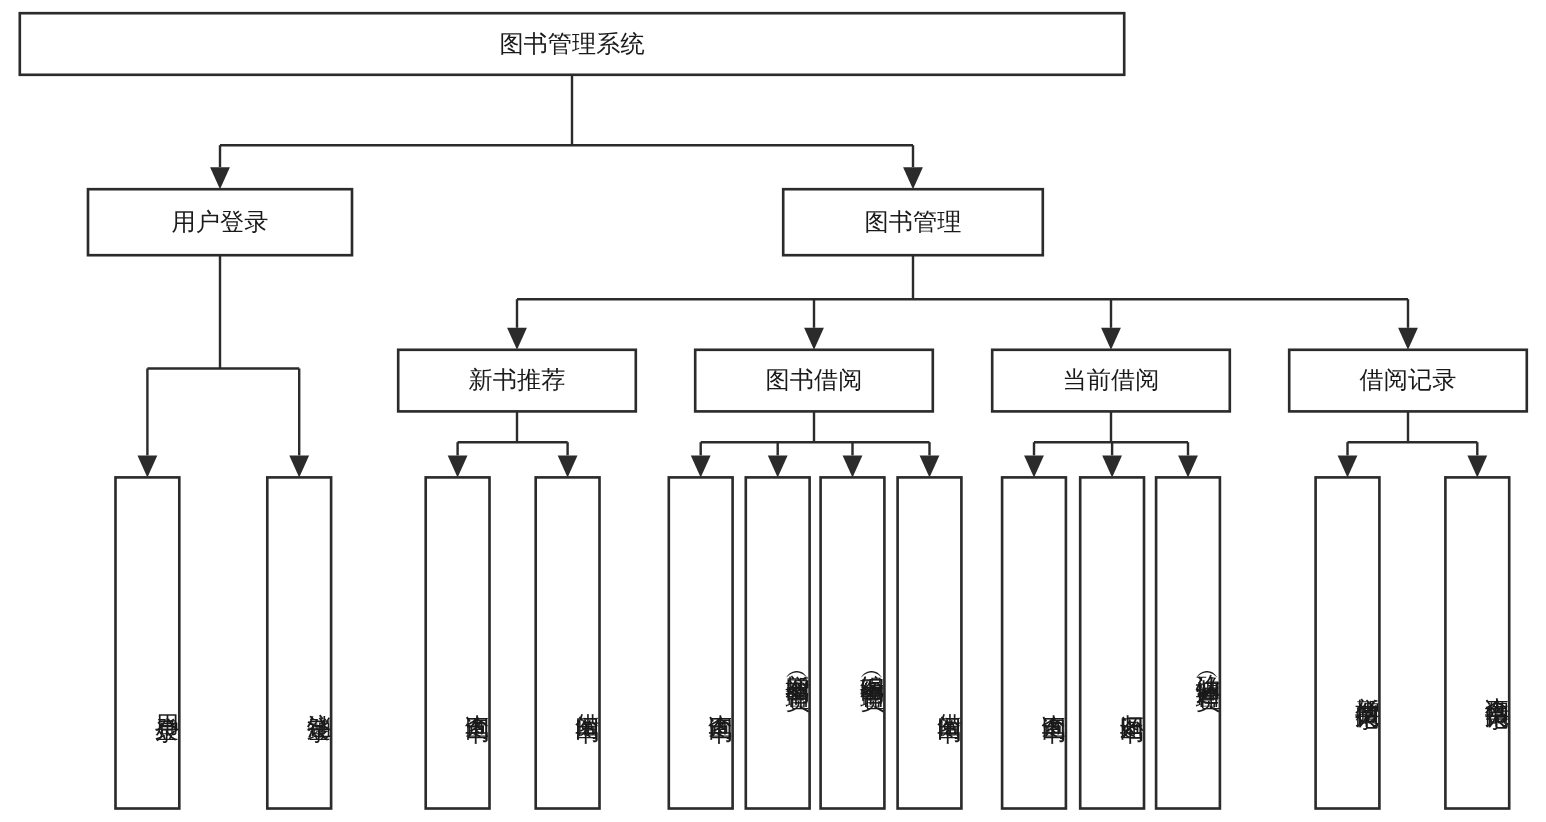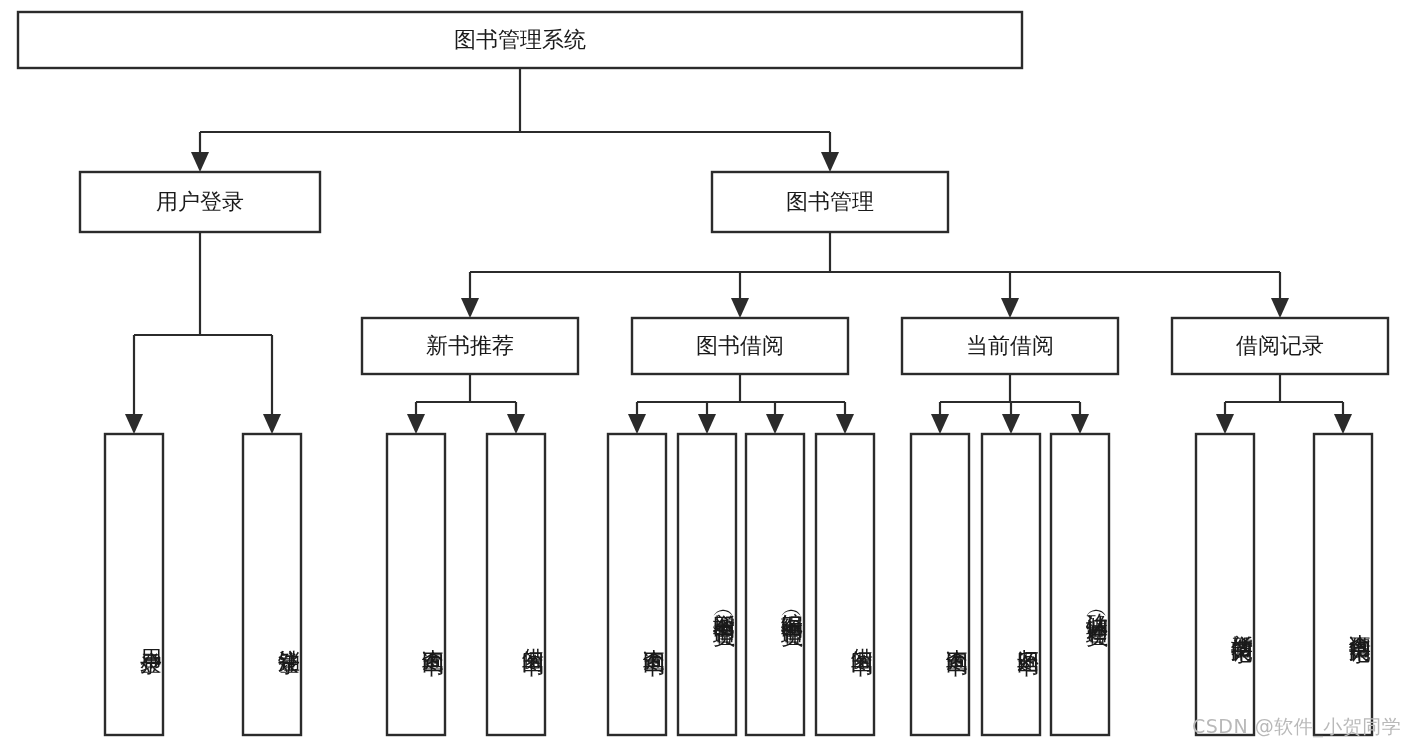--- a/index.html
+++ b/index.html
@@ -173,14 +173,13 @@
       <div class="node-label-v" style="left: 608px; top: 534.5px; width: 58px; height: 200.5px;">查询图书</div>
       <div class="node-label-v" style="left: 678px; top: 472px; width: 58px; height: 263px;">新增图书（管理员）</div>
       <div class="node-label-v" style="left: 746px; top: 472px; width: 58px; height: 263px;">编辑图书（管理员）</div>
       <div class="node-label-v" style="left: 816px; top: 534.5px; width: 58px; height: 200.5px;">借阅图书</div>
       <div class="node-label-v" style="left: 911px; top: 534.5px; width: 58px; height: 200.5px;">查询图书</div>
       <div class="node-label-v" style="left: 982px; top: 534.5px; width: 58px; height: 200.5px;">归还图书</div>
       <div class="node-label-v" style="left: 1051px; top: 472px; width: 58px; height: 263px;">确认归还（管理员）</div>
       <div class="node-label-v" style="left: 1196px; top: 509.5px; width: 58px; height: 225.5px;">新增借阅记录</div>
       <div class="node-label-v" style="left: 1314px; top: 509.5px; width: 58px; height: 225.5px;">查询借阅记录</div>
     </div>
-  <div class="watermark" style="left: 1192px; top: 714px;">CSDN @软件_小贺同学</div>
 </div>
 
 </body></html>

